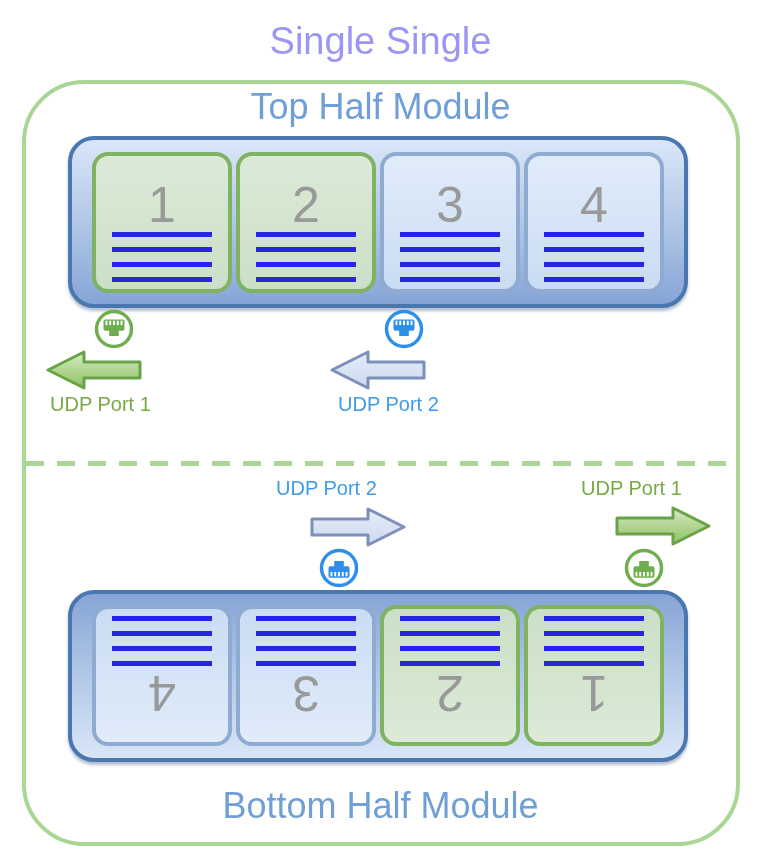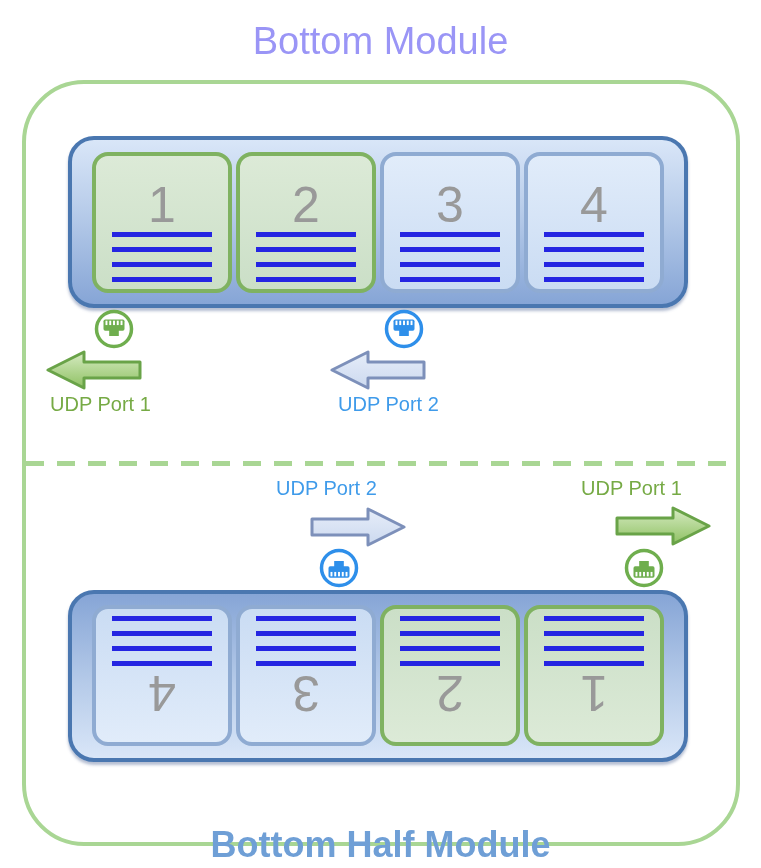--- a/index.html
+++ b/index.html
@@ -13,21 +13,21 @@
   }
   .outer-box {
     position:absolute; left:22px; top:80px; width:710px; height:758px;
     border:4px solid var(--outer-border,#a9d694); border-radius:62px;
   }
   .half-label {
     position:absolute; left:0; width:100%; text-align:center;
     font-size:36px; color:var(--half-label-text,#6f9fd6);
   }
   .half-label.top { top:86px; }
-  .half-label.bottom { top:824px;font-weight:bold; }
+  .half-label.bottom { top:785px; }
 
   .module {
     position:absolute; left:68px; width:620px; height:172px; box-sizing:border-box;
     border:4px solid var(--module-border,#4a77b0); border-radius:26px;
     background:linear-gradient(180deg,#d9e6f8 0%,#b6cbe9 45%,#86a5d6 100%);
     box-shadow:0 3px 3px rgba(90,110,155,0.45);
     display:flex; gap:4px; padding:12px 20px 11px;
   }
   .module.top-module { top:136px; }
   .module.bottom-module { top:590px; transform:rotate(180deg);
@@ -65,24 +65,25 @@
     position:absolute; left:26px; top:461px; width:708px; height:5px;
     background:repeating-linear-gradient(90deg,
       var(--outer-border,#a9d694) 0 18px, transparent 18px 31px);
   }
 </style>
 </head>
 <body>
 
 <div class="canvas">
 
-  <div class="title">Bottom Module</div>
+  <div class="title">Single Single</div>
 
   <div class="outer-box"></div>
 
+  <div class="half-label top">Top Half Module</div>
 
   <div class="module top-module">
     <div class="cell green">
       <div class="num">1</div>
       <div class="pin-lines">
           <i></i>
           <i></i>
           <i></i>
           <i></i>
         </div>

